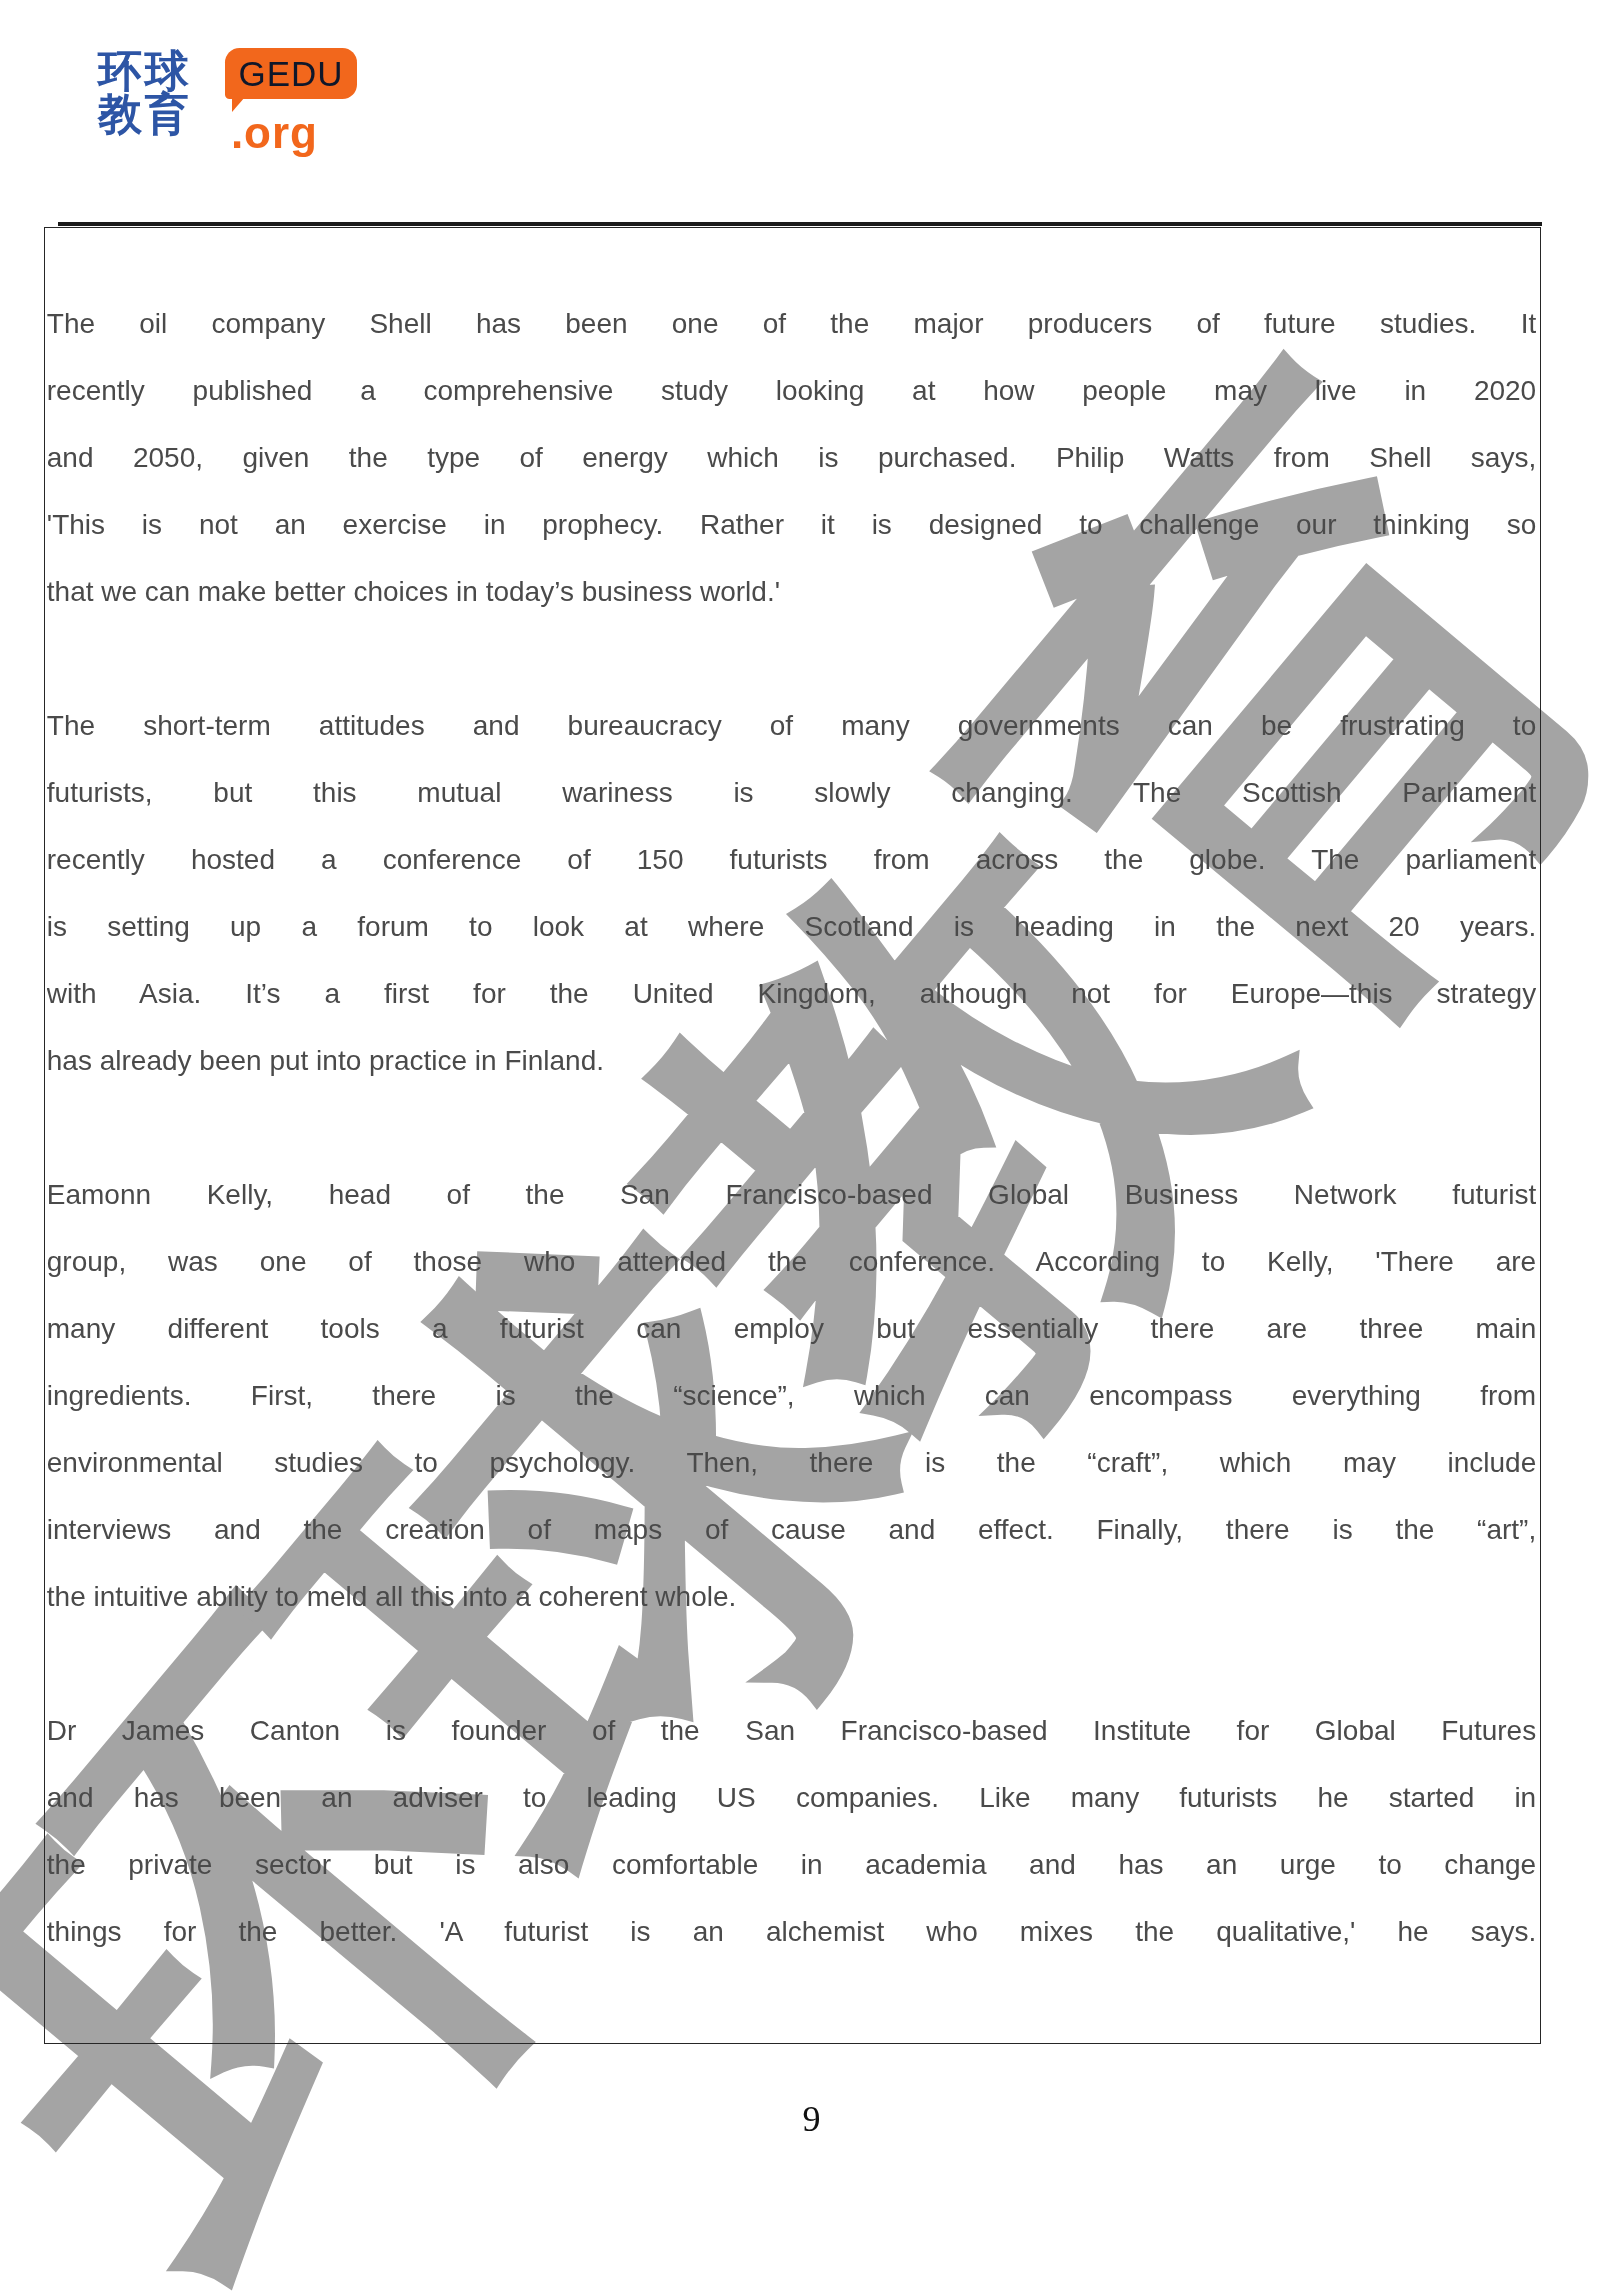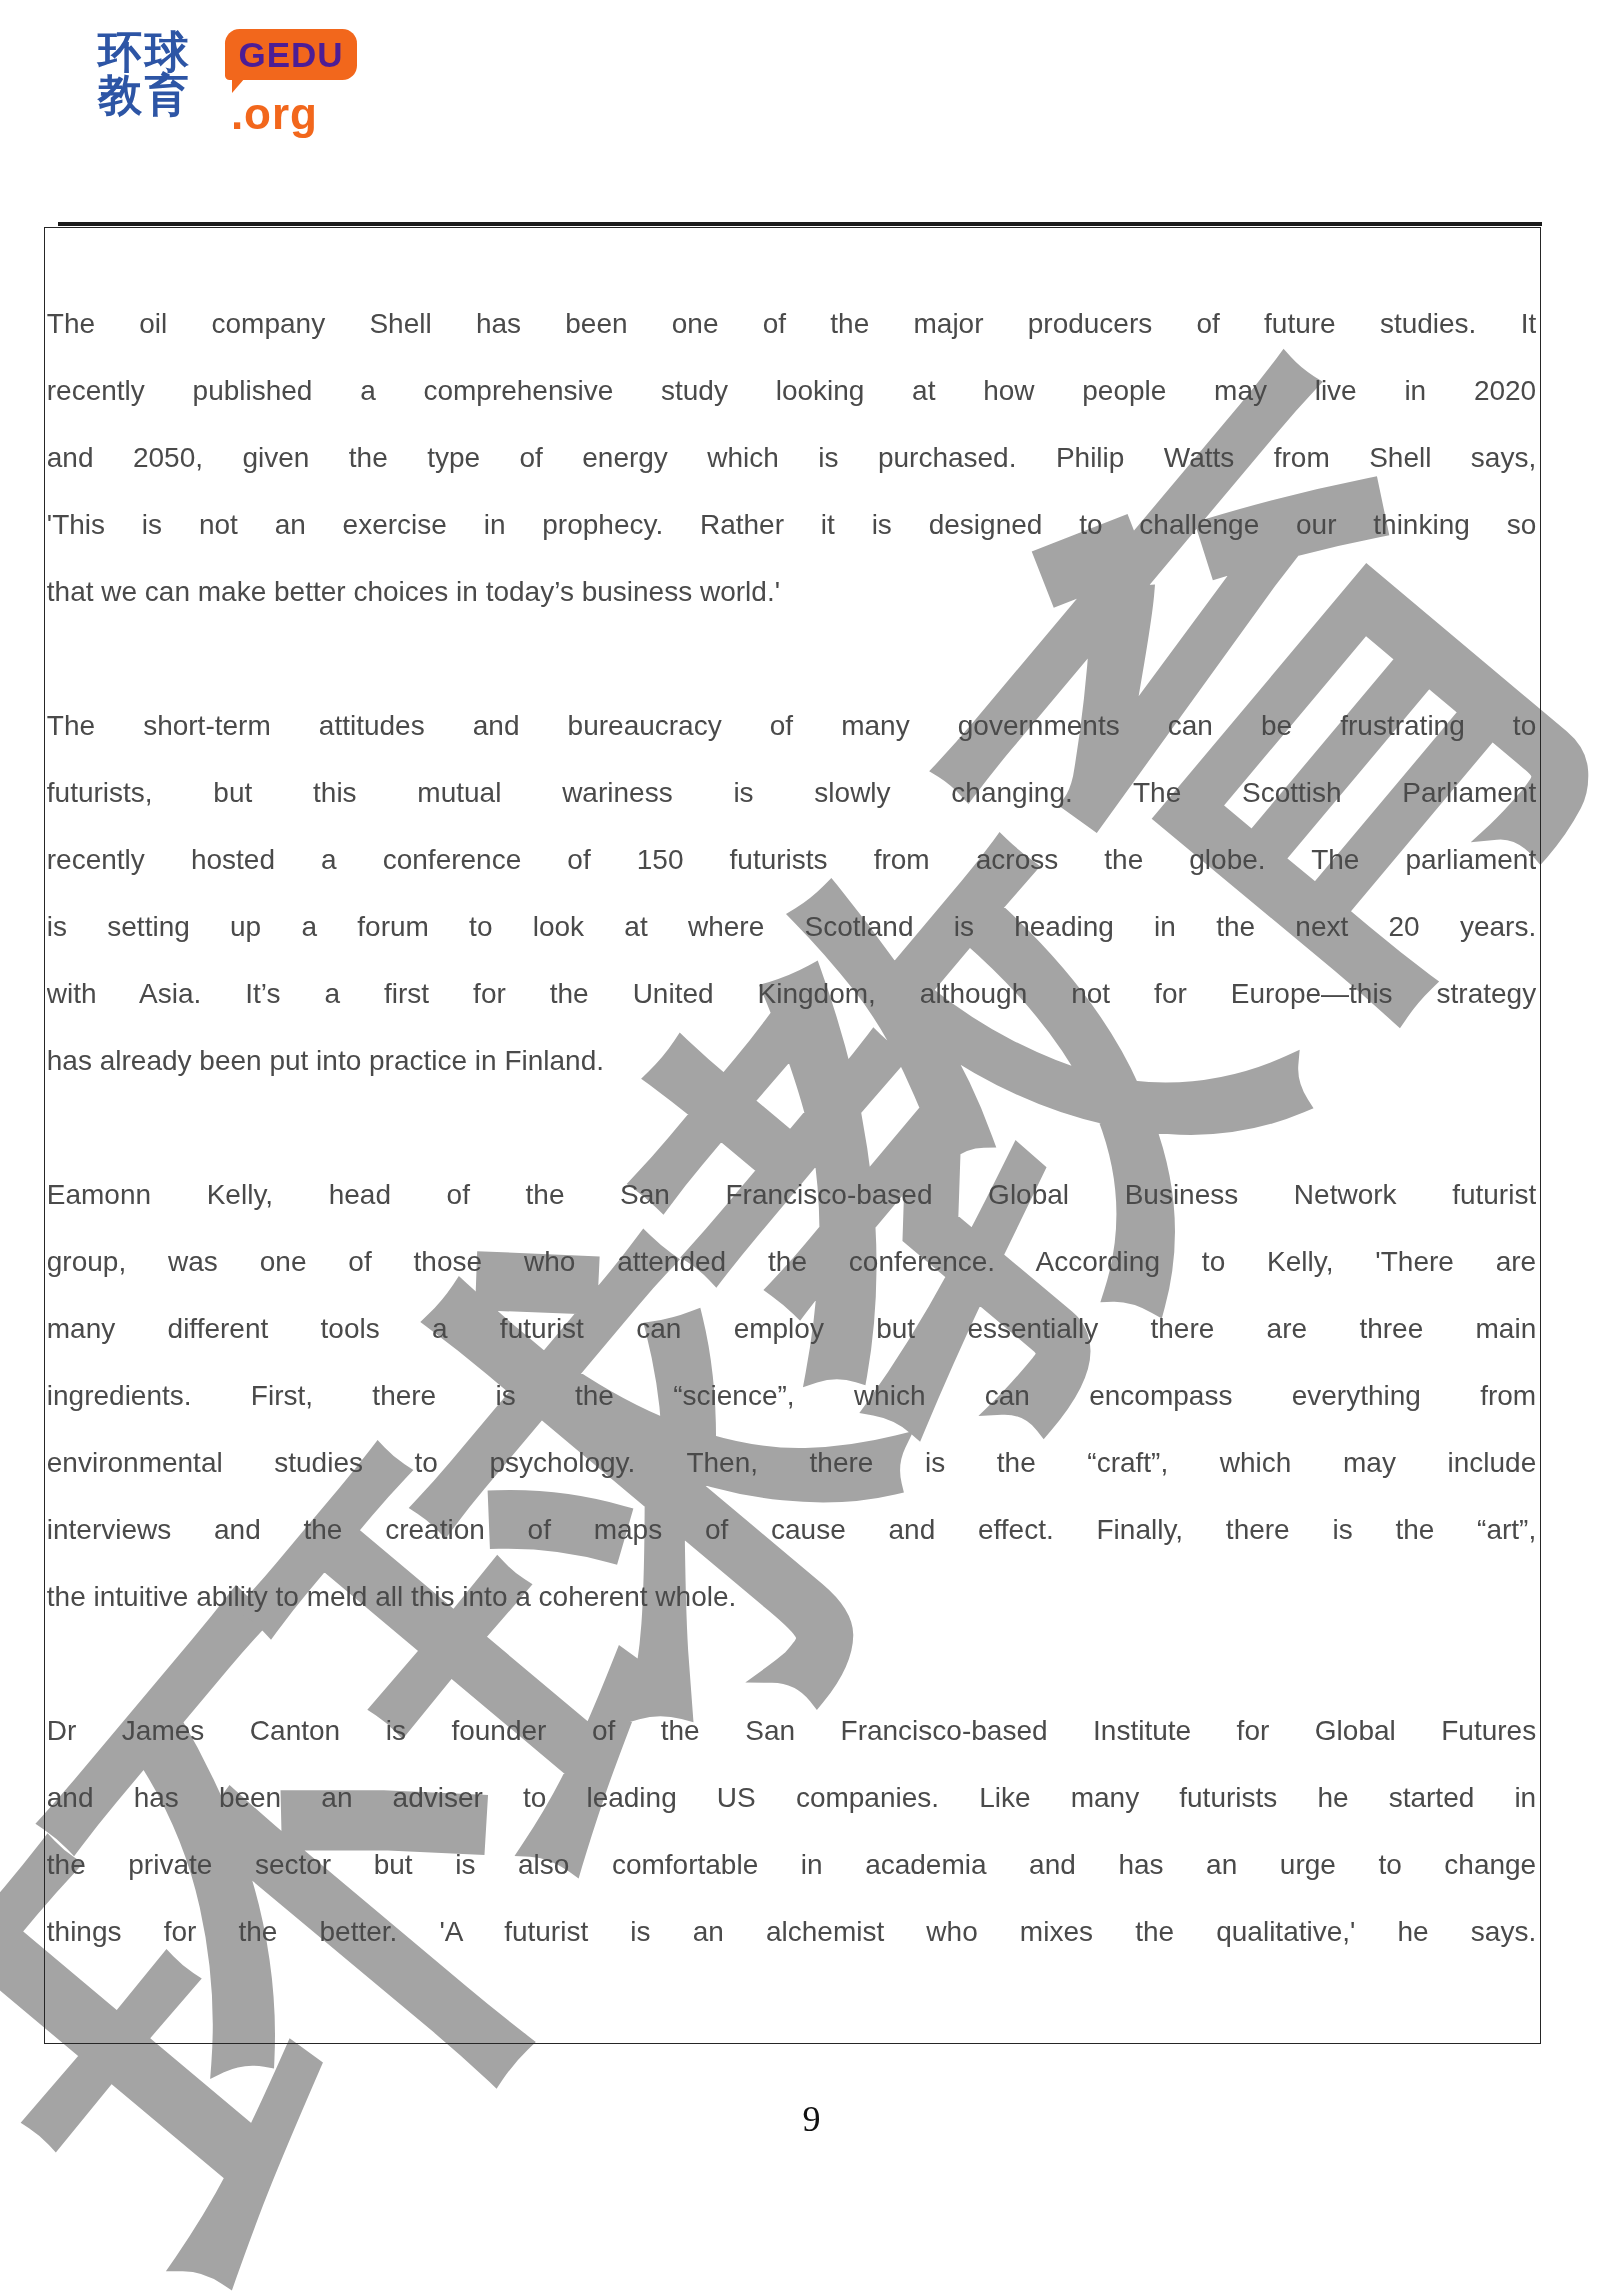--- a/index.html
+++ b/index.html
@@ -13,34 +13,34 @@
   body{background:#ffffff;}
   .page{
     position:relative;
     width:1623px;height:2296px;
     background:#ffffff;
     overflow:hidden;
     font-family:"Liberation Sans","DejaVu Sans",sans-serif;
   }
 
   
-  .logo{position:absolute;left:98px;top:23px;width:291px;height:109px;z-index:5;text-align:right;}
+  .logo{position:absolute;left:98px;top:42px;width:291px;height:109px;z-index:5;text-align:right;}
   .logo-cn{
     position:absolute;left:0;top:7.3px;
     font-size:44px;line-height:43px;font-weight:900;
     color:var(--logo-blue);
     letter-spacing:2.7px;
     font-family:"DejaVu Sans",sans-serif;
     white-space:nowrap;
   }
   .logo-bubble{
     position:absolute;left:127px;top:5.5px;
     background:var(--logo-orange);
-    color:#4c1d95;
-    font-weight:700;font-size:35px;line-height:35px;
+    color:#0f172a;
+    font-weight:400;font-size:35px;line-height:35px;
     letter-spacing:0.9px;
     padding:8.2px 13.6px;
     border-radius:14.5px 14.5px 14.5px 4.5px;
   }
   .logo-bubble::after{
     content:"";
     position:absolute;left:7.3px;bottom:-13.6px;
     width:0;height:0;
     border-style:solid;
     border-width:15.5px 13.6px 0 0;

